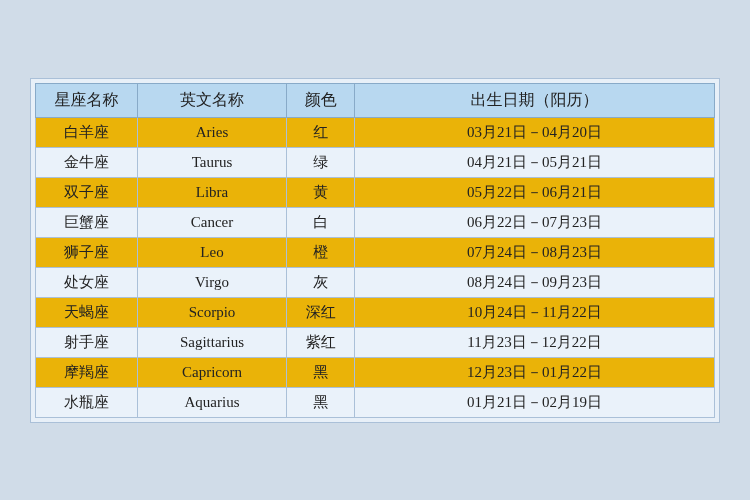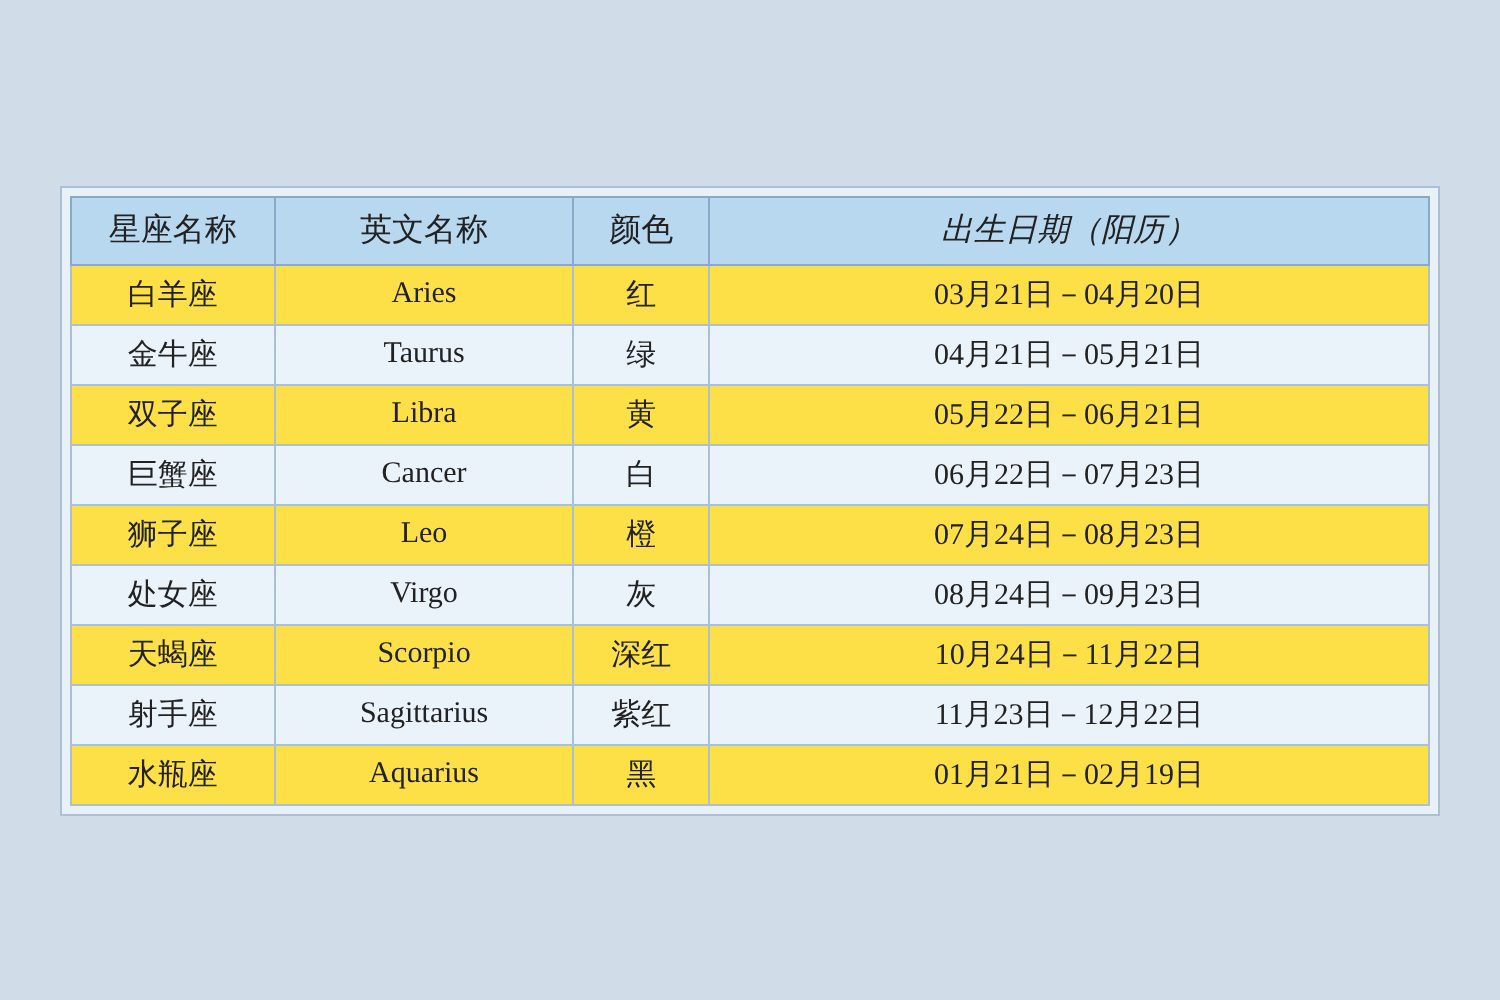--- a/index.html
+++ b/index.html
@@ -38,31 +38,31 @@
       font-weight: normal;
       color: #222;
     }
 
     td {
       border: 1px solid #aac0d8;
       padding: 5px 10px;
       text-align: center;
       font-size: 15px;
       color: #222;
-      background-color: #fde047;
+      background-color: #eab308;
     }
 
     tr:nth-child(even) td {
       background-color: #eaf2fa;
     }
 
     .col-zh { width: 15%; }
     .col-en { width: 22%; }
     .col-color { width: 10%; font-family: Liberation Mono, monospace; }
-    .col-date { width: 53%; font-style: italic; }
+    .col-date { width: 53%; }
   </style>
 </head>
 <body>
 
 <div class="table-container">
   <table>
     <thead>
       <tr>
         <th class="col-zh">星座名称</th>
         <th class="col-en">英文名称</th>
@@ -113,20 +113,26 @@
           <td>深红</td>
           <td>10月24日－11月22日</td>
         </tr>
         <tr>
           <td>射手座</td>
           <td>Sagittarius</td>
           <td>紫红</td>
           <td>11月23日－12月22日</td>
         </tr>
         <tr>
+          <td>摩羯座</td>
+          <td>Capricorn</td>
+          <td>黑</td>
+          <td>12月23日－01月22日</td>
+        </tr>
+        <tr>
           <td>水瓶座</td>
           <td>Aquarius</td>
           <td>黑</td>
           <td>01月21日－02月19日</td>
         </tr>
       </tbody>
   </table>
 </div>
 
 </body></html>

